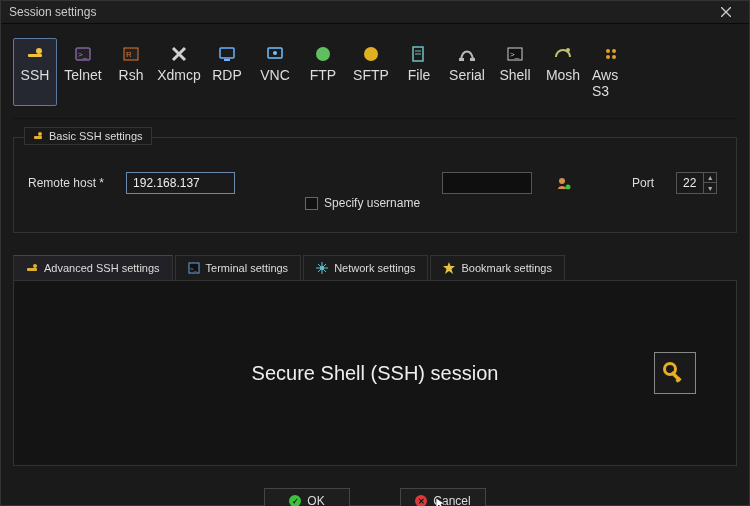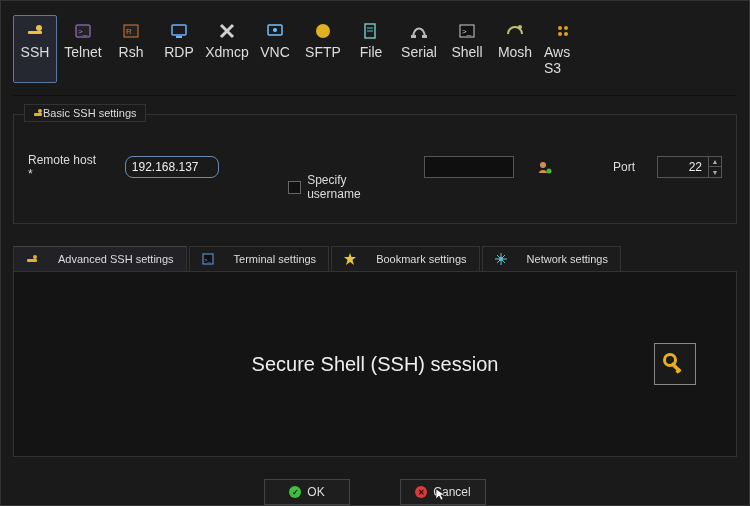--- a/index.html
+++ b/index.html
@@ -72,43 +72,43 @@
   border: 1px solid #333;
   padding: 18px 14px 22px 14px;
   position: relative;
 }
 .basic-box .legend {
   position: absolute;
   top: -11px; left: 10px;
   background: #1a1a1a;
   padding: 2px 8px;
   border: 1px solid #333;
-  display: flex; align-items: center; 
+  display: flex; align-items: center; gap: 6px;
   font-size: 11px;
   color: #ddd;
 }
 .basic-row {
   display: flex;
   align-items: center;
   gap: 22px;
 }
 .basic-row label { font-size: 12px; color: #ddd; }
 .txt {
   background: #1a1a1a;
   border: 1px solid #555;
   color: #eee;
   font-size: 12px;
   padding: 3px 6px;
   height: 22px;
 }
 .txt.highlight { border: 1px solid #6a8ab0; }
-.host { width: 94px; border-radius: 8px; }
+.host { width: 109px; }
 .uname { width: 90px; background:#0f0f0f; }
 .port-wrap { display:flex; align-items:center; }
-.port { width: 52px; text-align: right; }
+.port { width: 28px; }
 .spinner {
   display:flex; flex-direction:column; height:22px;
   border:1px solid #555; border-left:none;
 }
 .spinner div { width:12px; height:11px; display:flex;align-items:center;justify-content:center; font-size:7px; color:#aaa; cursor:pointer; }
 .spinner div:first-child { border-bottom:1px solid #555; }
 .chk { display:flex; align-items:center; gap:6px;margin-top:40px; }
 .chk-box {
   width:13px; height:13px; border:1px solid #666; background:#111;
 }
@@ -117,21 +117,21 @@
   border:1px solid transparent; cursor:pointer;
 }
 
 .tabs-row {
   margin-top: 22px;
   display: flex;
   border-bottom: 1px solid #333;
 }
 .tab {
   padding: 6px 12px;
-  display: flex; align-items: center; gap: 20px;
+  display: flex; align-items: center; gap: 6px;
   border: 1px solid #333;
   border-bottom: none;
   background: #1c1c1c;
   margin-right: 2px;
   cursor: pointer;
   font-size: 11px;
 }
 .tab.active { background: #222226; border-top:1px solid #444; }
 .tab .ti { width:12px; height:12px; display:flex;align-items:center;justify-content:center; }
 
@@ -174,20 +174,30 @@
   font-size:12px;
 }
 .circ { width:12px;height:12px;border-radius:50%; display:flex;align-items:center;justify-content:center; font-size:8px; font-weight:bold; color:#111; }
 .circ.ok { background:#3fbf3f; }
 .circ.no { background:#d83b3b; }
 </style>
 </head>
 <body>
 
 <div class="window">
+  <div class="titlebar">
+    <span>Session settings</span>
+    <span class="spacer"></span>
+    <div class="close">
+      <svg viewBox="0 0 10 10">
+          <line x1="0" y1="0" x2="10" y2="10" stroke="#ccc" stroke-width="1.3"></line>
+          <line x1="10" y1="0" x2="0" y2="10" stroke="#ccc" stroke-width="1.3"></line>
+        </svg>
+    </div>
+  </div>
 
   <div class="body">
     <div class="session-types" id="types">
         <div class="type-btn selected">
           <div class="ic">
             <svg width="18" height="18">
               <rect x="2" y="9" width="14" height="3" rx="1" fill="#f0c040"></rect>
               <circle cx="13" cy="6" r="3" fill="#f0c040"></circle>
             </svg>
           </div>
@@ -207,42 +217,50 @@
             <svg width="18" height="18">
               <rect x="2" y="3" width="14" height="12" fill="#222" stroke="#e07830"></rect>
               <text x="4" y="12" font-size="8" fill="#e07830">R</text>
             </svg>
           </div>
           <span class="lbl">Rsh</span>
         </div>
         <div class="type-btn">
           <div class="ic">
             <svg width="18" height="18">
+              <path d="M3 3 L15 15 M15 3 L3 15" stroke="#d0d0d0" stroke-width="3"></path>
+            </svg>
+          </div>
+          <span class="lbl">Xdmcp</span>
+        </div>
+        <div class="type-btn">
+          <div class="ic">
+            <svg width="18" height="18">
               <rect x="2" y="3" width="14" height="10" rx="1" fill="none" stroke="#70b0ff" stroke-width="1.5"></rect>
               <rect x="6" y="14" width="6" height="2" fill="#70b0ff"></rect>
             </svg>
           </div>
           <span class="lbl">RDP</span>
         </div>
         <div class="type-btn">
           <div class="ic">
             <svg width="18" height="18">
-              <path d="M3 3 L15 15 M15 3 L3 15" stroke="#d0d0d0" stroke-width="3"></path>
-            </svg>
-          </div>
-          <span class="lbl">Xdmcp</span>
-        </div>
-        <div class="type-btn">
-          <div class="ic">
-            <svg width="18" height="18">
               <rect x="2" y="3" width="14" height="10" rx="1" fill="none" stroke="#70c0ff" stroke-width="1.5"></rect>
               <circle cx="9" cy="8" r="2" fill="#70c0ff"></circle>
             </svg>
           </div>
           <span class="lbl">VNC</span>
+        </div>
+        <div class="type-btn">
+          <div class="ic">
+            <svg width="18" height="18">
+              <circle cx="9" cy="9" r="7" fill="#60c060"></circle>
+            </svg>
+          </div>
+          <span class="lbl">FTP</span>
         </div>
         <div class="type-btn">
           <div class="ic">
             <svg width="18" height="18">
               <circle cx="9" cy="9" r="7" fill="#e0b020"></circle>
             </svg>
           </div>
           <span class="lbl">SFTP</span>
         </div>
         <div class="type-btn">
@@ -343,41 +361,41 @@
           <span>Advanced SSH settings</span>
         </div>
         <div class="tab">
           <span class="ti">
             <svg width="12" height="12">
               <rect x="1" y="1" width="10" height="10" fill="#111" stroke="#6aa0e0"></rect>
               <text x="2" y="9" font-size="6" fill="#6aa0e0">&gt;_</text>
             </svg>
           </span>
           <span>Terminal settings</span>
-        </div>
-        <div class="tab">
-          <span class="ti">
-            <svg width="12" height="12">
-              <path d="M6 0 L7.5 4 L12 4 L8.5 7 L10 12 L6 9 L2 12 L3.5 7 L0 4 L4.5 4 Z" fill="#e8c040"></path>
-            </svg>
-          </span>
-          <span>Bookmark settings</span>
         </div>
         <div class="tab">
           <span class="ti">
             <svg width="12" height="12">
               <circle cx="6" cy="6" r="2" fill="#60c0d0"></circle>
               <line x1="6" y1="0" x2="6" y2="12" stroke="#60c0d0"></line>
               <line x1="0" y1="6" x2="12" y2="6" stroke="#60c0d0"></line>
               <line x1="2" y1="2" x2="10" y2="10" stroke="#60c0d0"></line>
               <line x1="10" y1="2" x2="2" y2="10" stroke="#60c0d0"></line>
             </svg>
           </span>
           <span>Network settings</span>
         </div>
+        <div class="tab">
+          <span class="ti">
+            <svg width="12" height="12">
+              <path d="M6 0 L7.5 4 L12 4 L8.5 7 L10 12 L6 9 L2 12 L3.5 7 L0 4 L4.5 4 Z" fill="#e8c040"></path>
+            </svg>
+          </span>
+          <span>Bookmark settings</span>
+        </div>
       </div>
     <div class="content-pane">
       <div class="content-title">Secure Shell (SSH) session</div>
       <div class="key-box">
         <svg width="26" height="26" viewBox="0 0 26 26">
           <circle cx="8" cy="9" r="5.5" fill="none" stroke="#e8b020" stroke-width="3"></circle>
           <rect x="11" y="11" width="12" height="3.5" fill="#e8b020" transform="rotate(45 11 11)"></rect>
           <rect x="17" y="17" width="3" height="5" fill="#e8b020" transform="rotate(45 17 17)"></rect>
         </svg>
       </div>

